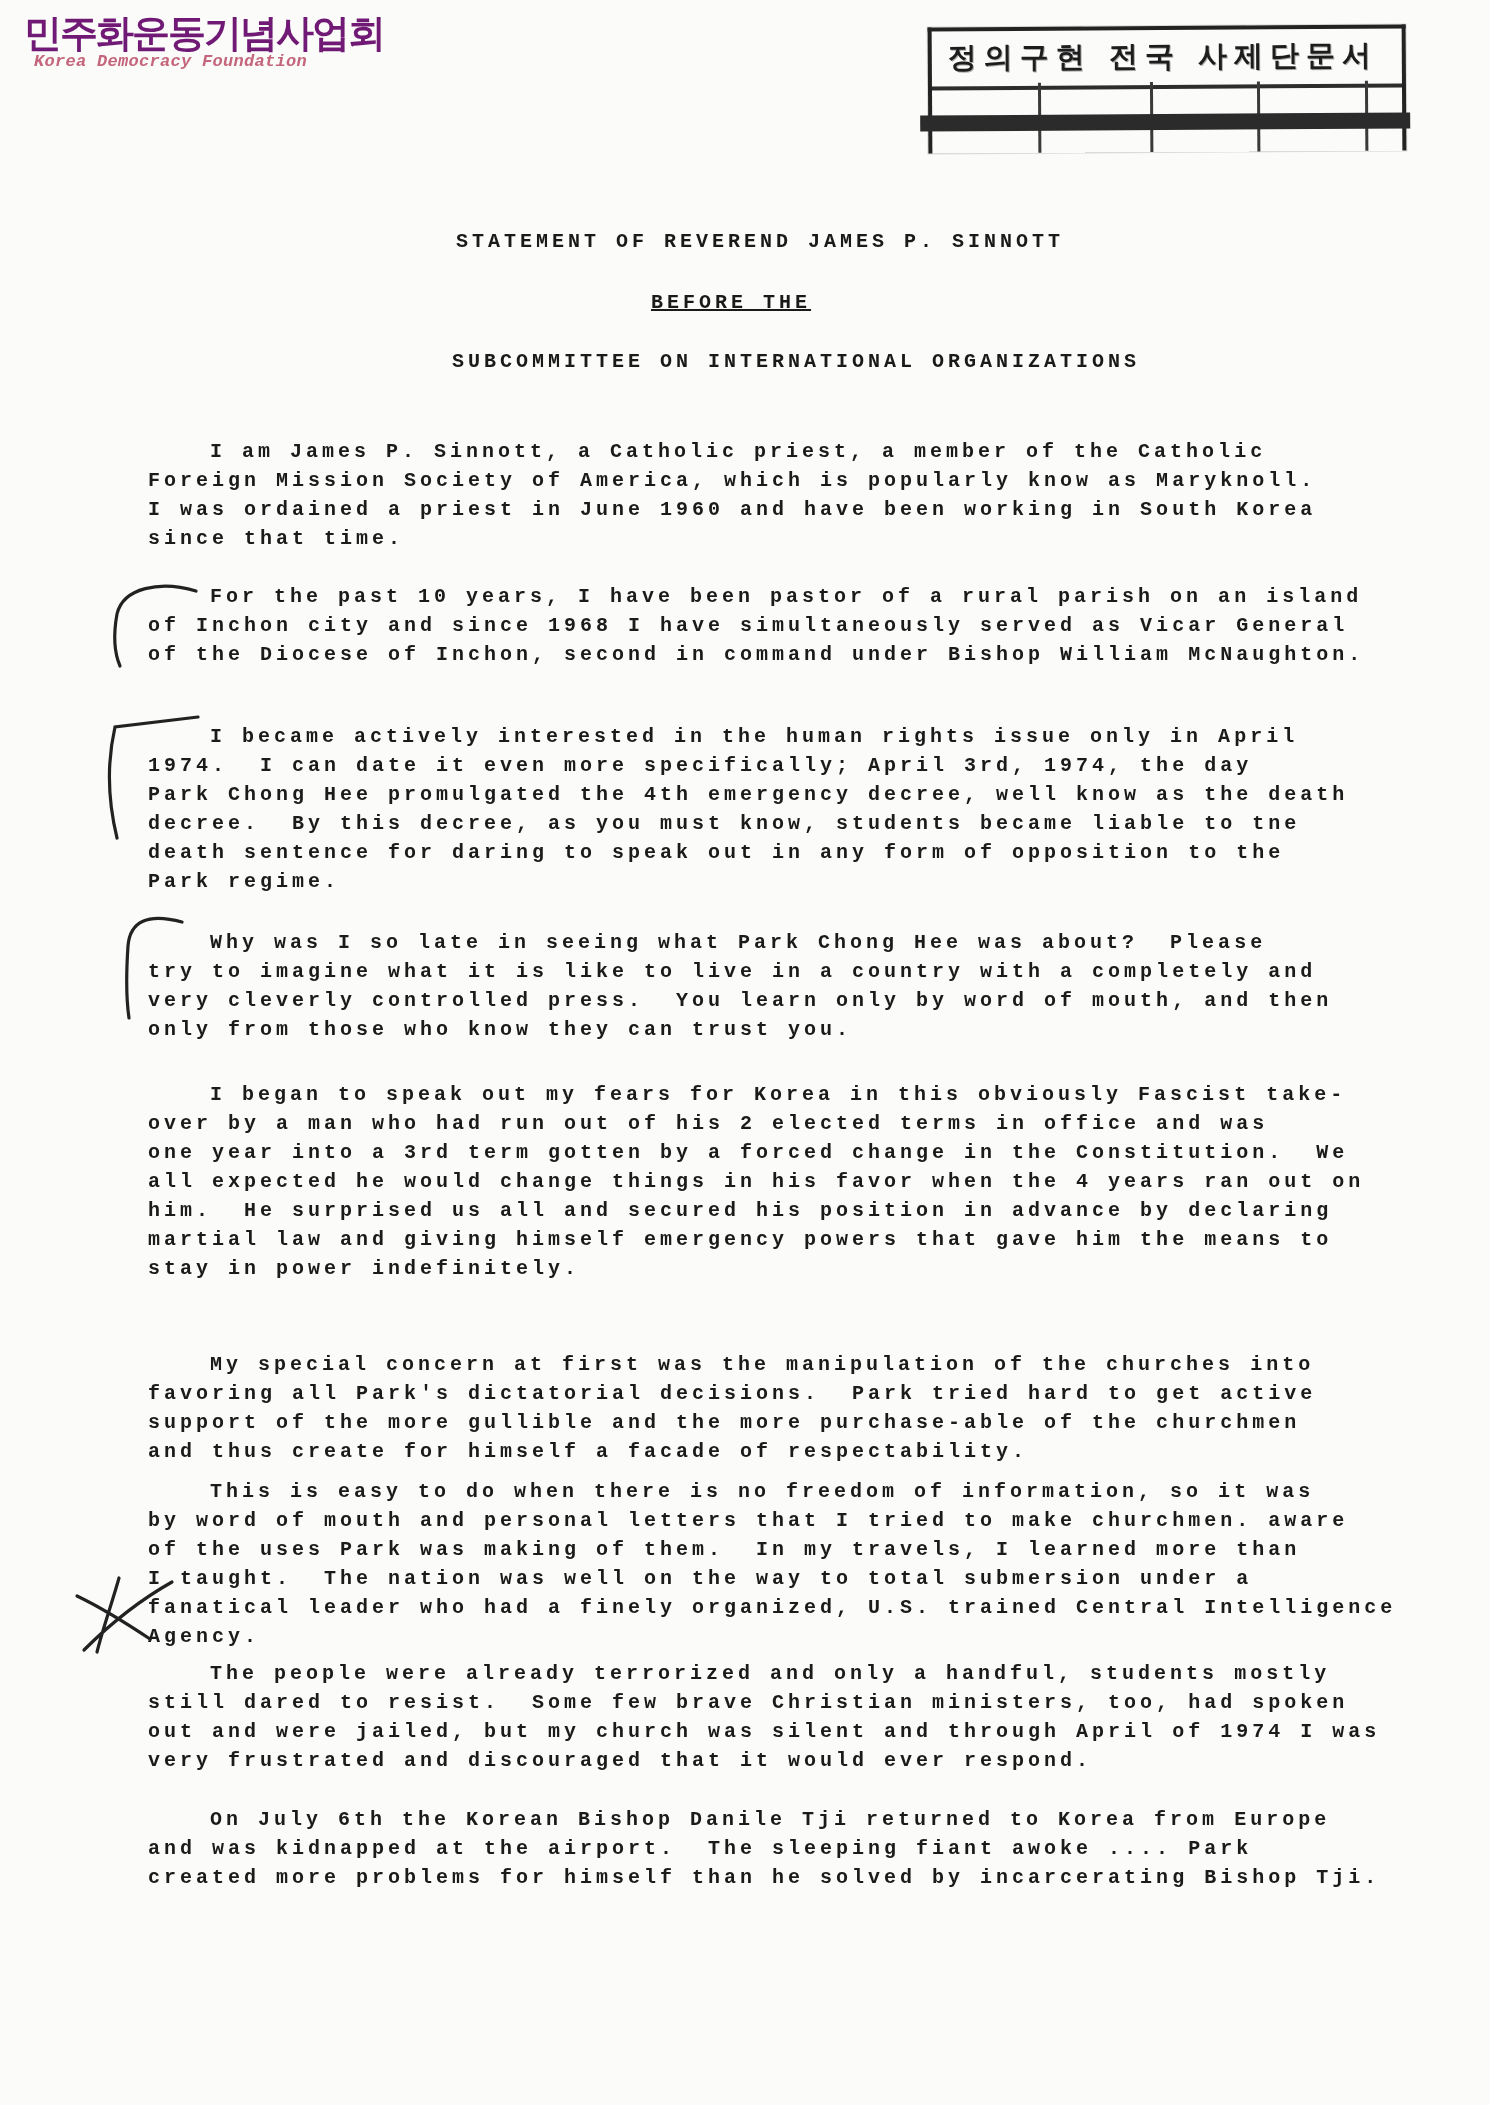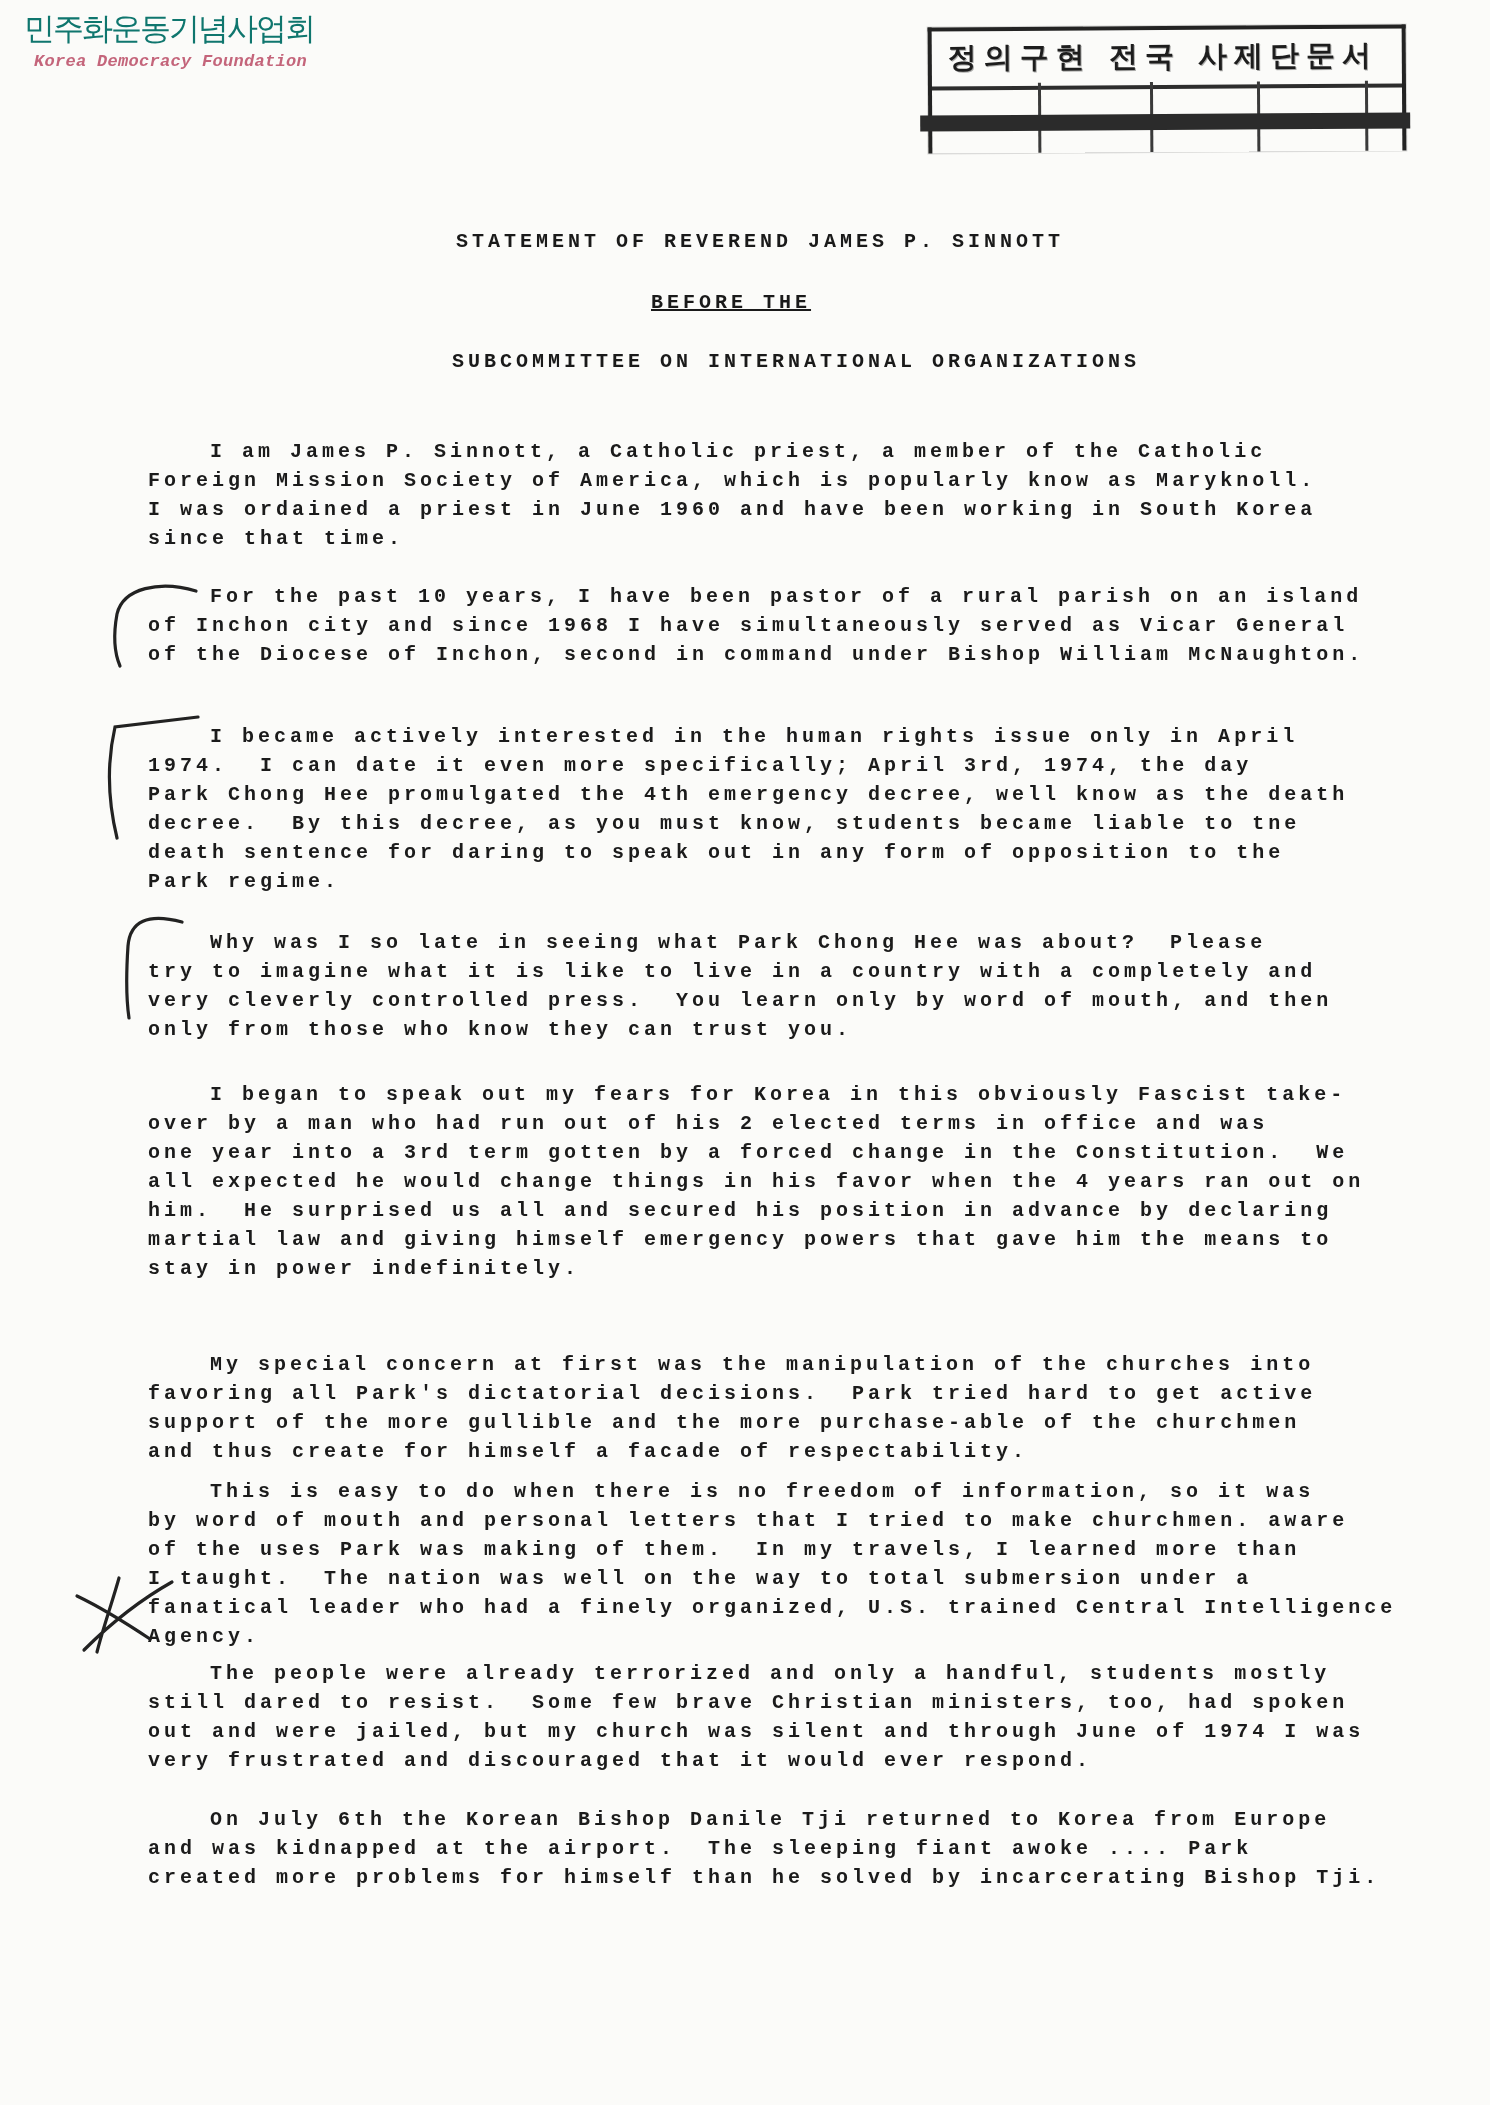--- a/index.html
+++ b/index.html
@@ -8,21 +8,21 @@
     background:#fbfbf9;
     font-family:"Liberation Mono","DejaVu Sans Mono",monospace;
     overflow:hidden;
   }
   .page{position:absolute;inset:0;}
 
   
   .logo-kr{
     position:absolute;left:24px;top:8px;
     font-family:"DejaVu Sans",sans-serif;
-    font-size:31px;font-weight:normal;color:#0f766e;
+    font-size:38px;font-weight:bold;color:#701a75;
     letter-spacing:-2px;white-space:nowrap;
   }
   .logo-en{
     position:absolute;left:34px;top:52px;
     font-family:Liberation Mono, monospace;
     font-style:italic;font-weight:bold;font-size:17px;
     color:#c4657b;letter-spacing:.3px;white-space:nowrap;
   }
 
   
@@ -126,21 +126,21 @@
 support of the more gullible and the more purchase-able of the churchmen
 and thus create for himself a facade of respectability.</p>
     <p class="para p7">This is easy to do when there is no freedom of information, so it was
 by word of mouth and personal letters that I tried to make churchmen. aware
 of the uses Park was making of them.  In my travels, I learned more than
 I taught.  The nation was well on the way to total submersion under a
 fanatical leader who had a finely organized, U.S. trained Central Intelligence
 Agency.</p>
     <p class="para p8">The people were already terrorized and only a handful, students mostly
 still dared to resist.  Some few brave Christian ministers, too, had spoken
-out and were jailed, but my church was silent and through June of 1974 I was
+out and were jailed, but my church was silent and through April of 1974 I was
 very frustrated and discouraged that it would ever respond.</p>
     <p class="para p9">On July 6th the Korean Bishop Danile Tji returned to Korea from Europe
 and was kidnapped at the airport.  The sleeping fiant awoke .... Park
 created more problems for himself than he solved by incarcerating Bishop Tji.</p>
   </main>
 
   <svg class="marks" width="1490" height="2105" viewBox="0 0 1490 2105">
     <path d="M196,591 C160,580 123,588 117,614 C113,636 114,652 120,666"></path>
     <path d="M198,717 L115,727 C107,762 108,801 117,838"></path>
     <path d="M182,922 C148,913 130,921 128,946 C126,976 126,998 129,1018"></path>

